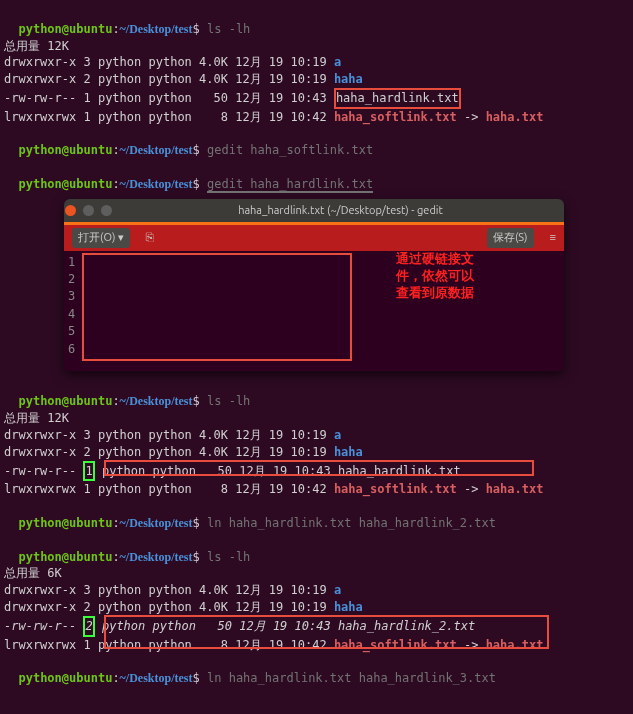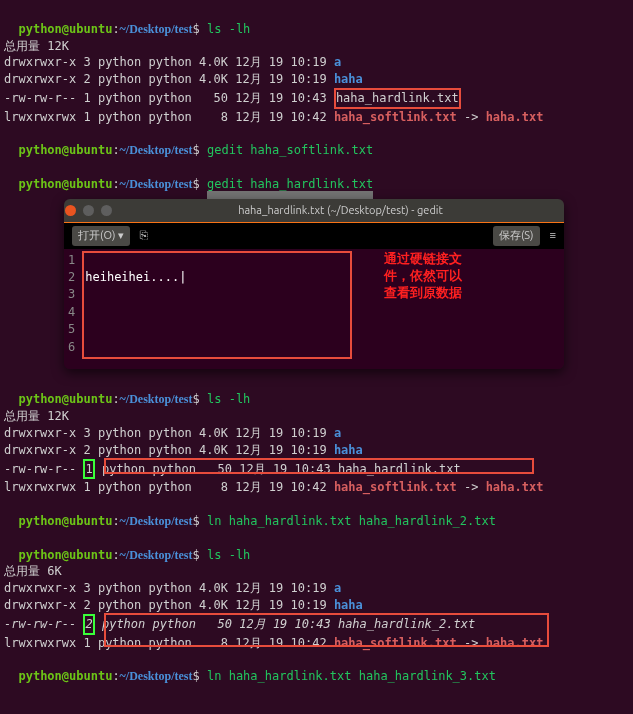--- a/index.html
+++ b/index.html
@@ -11,28 +11,28 @@
       color: #d0d0d0;
       width: 633px;
       padding: 4px;
       position: relative;
     }
     .term-line { white-space: pre; }
     .prompt-user { color: #6cc417; font-weight: bold; }
     .prompt-colon { color: #d0d0d0; }
     .prompt-path { color: #4a90d9; font-weight: bold; font-family: Liberation Serif, serif; }
     .prompt-dollar { color: #d0d0d0; }
-    .cmd { color: #22c55e; }
+    .cmd { color: #737373; }
     .dir-link { color: #4a90d9; font-weight: bold; }
     .symlink-target { color: #d75f5f; font-weight: bold; }
     .sym-arrow { color: #d0d0d0; }
     .box-red { border: 2px solid #e74c3c; display: inline-block; }
     .box-red-abs { border: 2px solid #e74c3c; position: absolute; pointer-events: none; }
     .box-green { border: 2px solid #3aff3a; display: inline-block; }
-    .underline-red { border-bottom: 8px solid #737373; }
+    .underline-red { border-bottom: 2px solid #737373; }
 
     
     .gedit-window {
       width: 500px;
       margin: 6px 0 6px 60px;
       border-radius: 6px;
       overflow: hidden;
       box-shadow: 0 4px 12px rgba(0,0,0,0.6);
       position: relative;
     }
@@ -46,29 +46,29 @@
       font-family: 'Ubuntu', sans-serif;
       font-size: 11px;
     }
     .window-controls { display: flex; gap: 7px; align-items: center; }
     .wc { width: 11px; height: 11px; border-radius: 50%; }
     .wc-close { background: #e95420; }
     .wc-min { background: #5e5e5e; }
     .wc-max { background: #5e5e5e; }
     .gedit-title { flex: 1; text-align: center; color: #ccc; }
     .gedit-toolbar {
-      background: #000000;
+      background: #b91c1c;
       padding: 3px 8px;
       display: flex;
       align-items: center;
-      gap: 10px;
+      gap: 16px;
       color: #ccc;
       font-family: 'Ubuntu', sans-serif;
       font-size: 11px;
-      border-top: 1px solid #f97316;
+      border-top: 3px solid #f97316;
     }
     .gedit-toolbar .spacer { flex: 1; }
     .gedit-btn { padding: 2px 6px; background: #4a4945; border-radius: 3px; cursor: pointer; }
     .gedit-editor {
       background: #2c001e;
       display: flex;
       min-height: 120px;
       position: relative;
     }
     .gedit-gutter {
@@ -141,27 +141,26 @@
     <div class="gedit-gutter">
       <div>1</div>
       <div>2</div>
       <div>3</div>
       <div>4</div>
       <div>5</div>
       <div>6</div>
     </div>
     <div class="gedit-content">
       <div class="gedit-content-line"></div>
-      <div class="gedit-content-line">heiheihei....|</div>
       <div class="gedit-content-line"></div>
       <div class="gedit-content-line"></div>
     </div>
     <div class="editor-redbox" style="left:18px;top:2px;width:270px;height:108px;"></div>
   </div>
-  <div class="annotation" style="top:52px; left:320px;">
+  <div class="annotation" style="top:52px; left:332px;">
     <div>通过硬链接文</div>
     <div>件，依然可以</div>
     <div>查看到原数据</div>
   </div>
 </div>
 
 <div class="term-line">
   <span class="prompt-user">python@ubuntu</span><span class="prompt-colon">:</span><span class="prompt-path">~/Desktop/test</span><span class="prompt-dollar">$</span> <span class="cmd">ls -lh</span>
 </div>
 <div class="term-line">总用量 12K</div>

